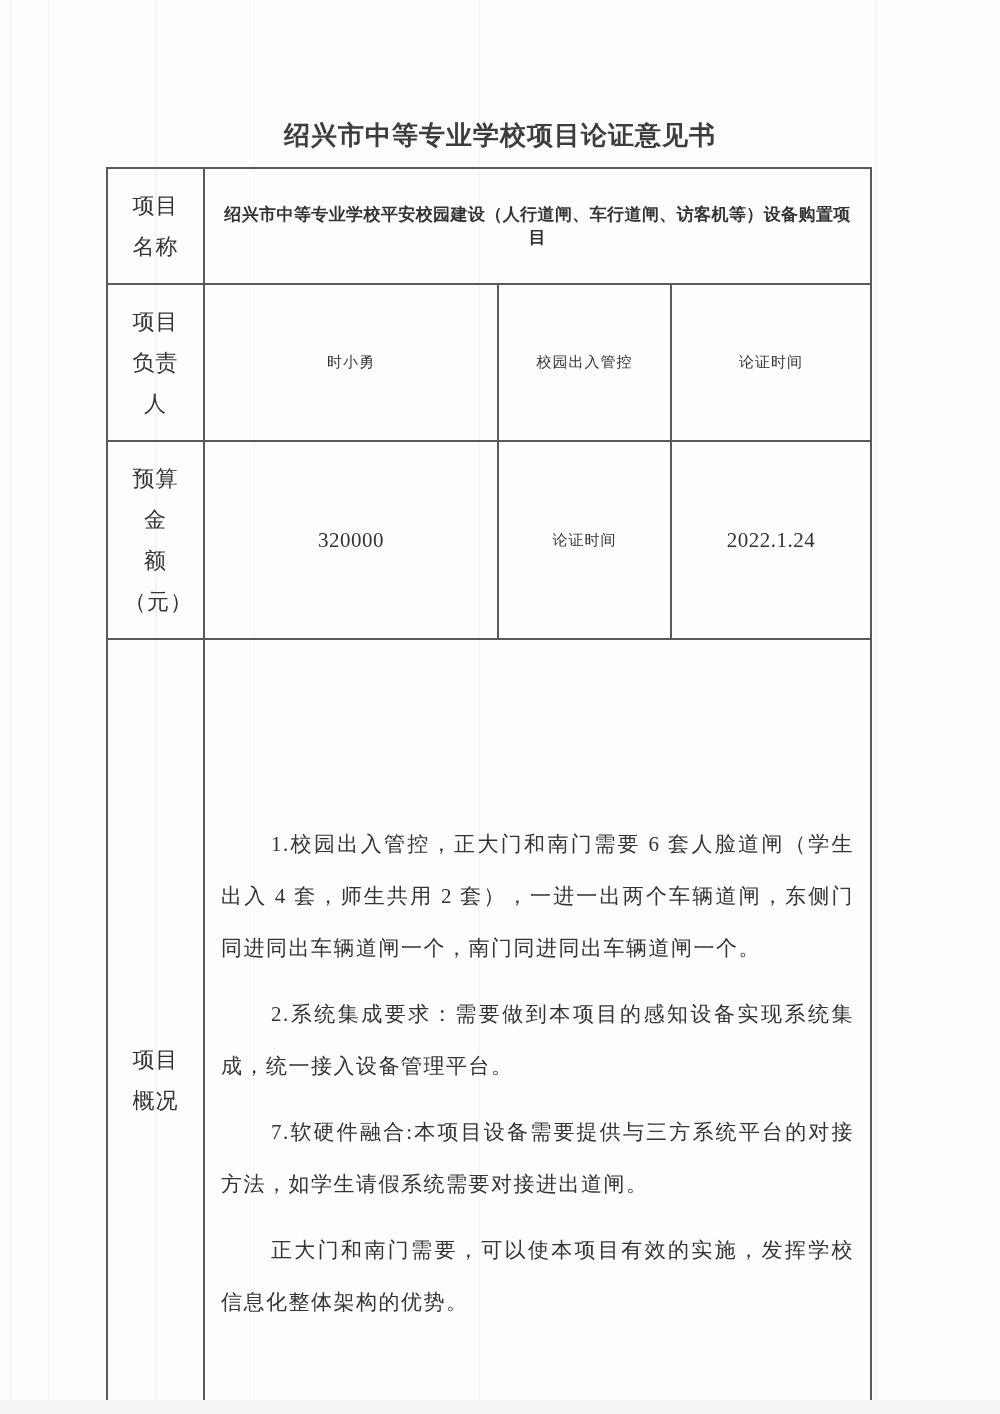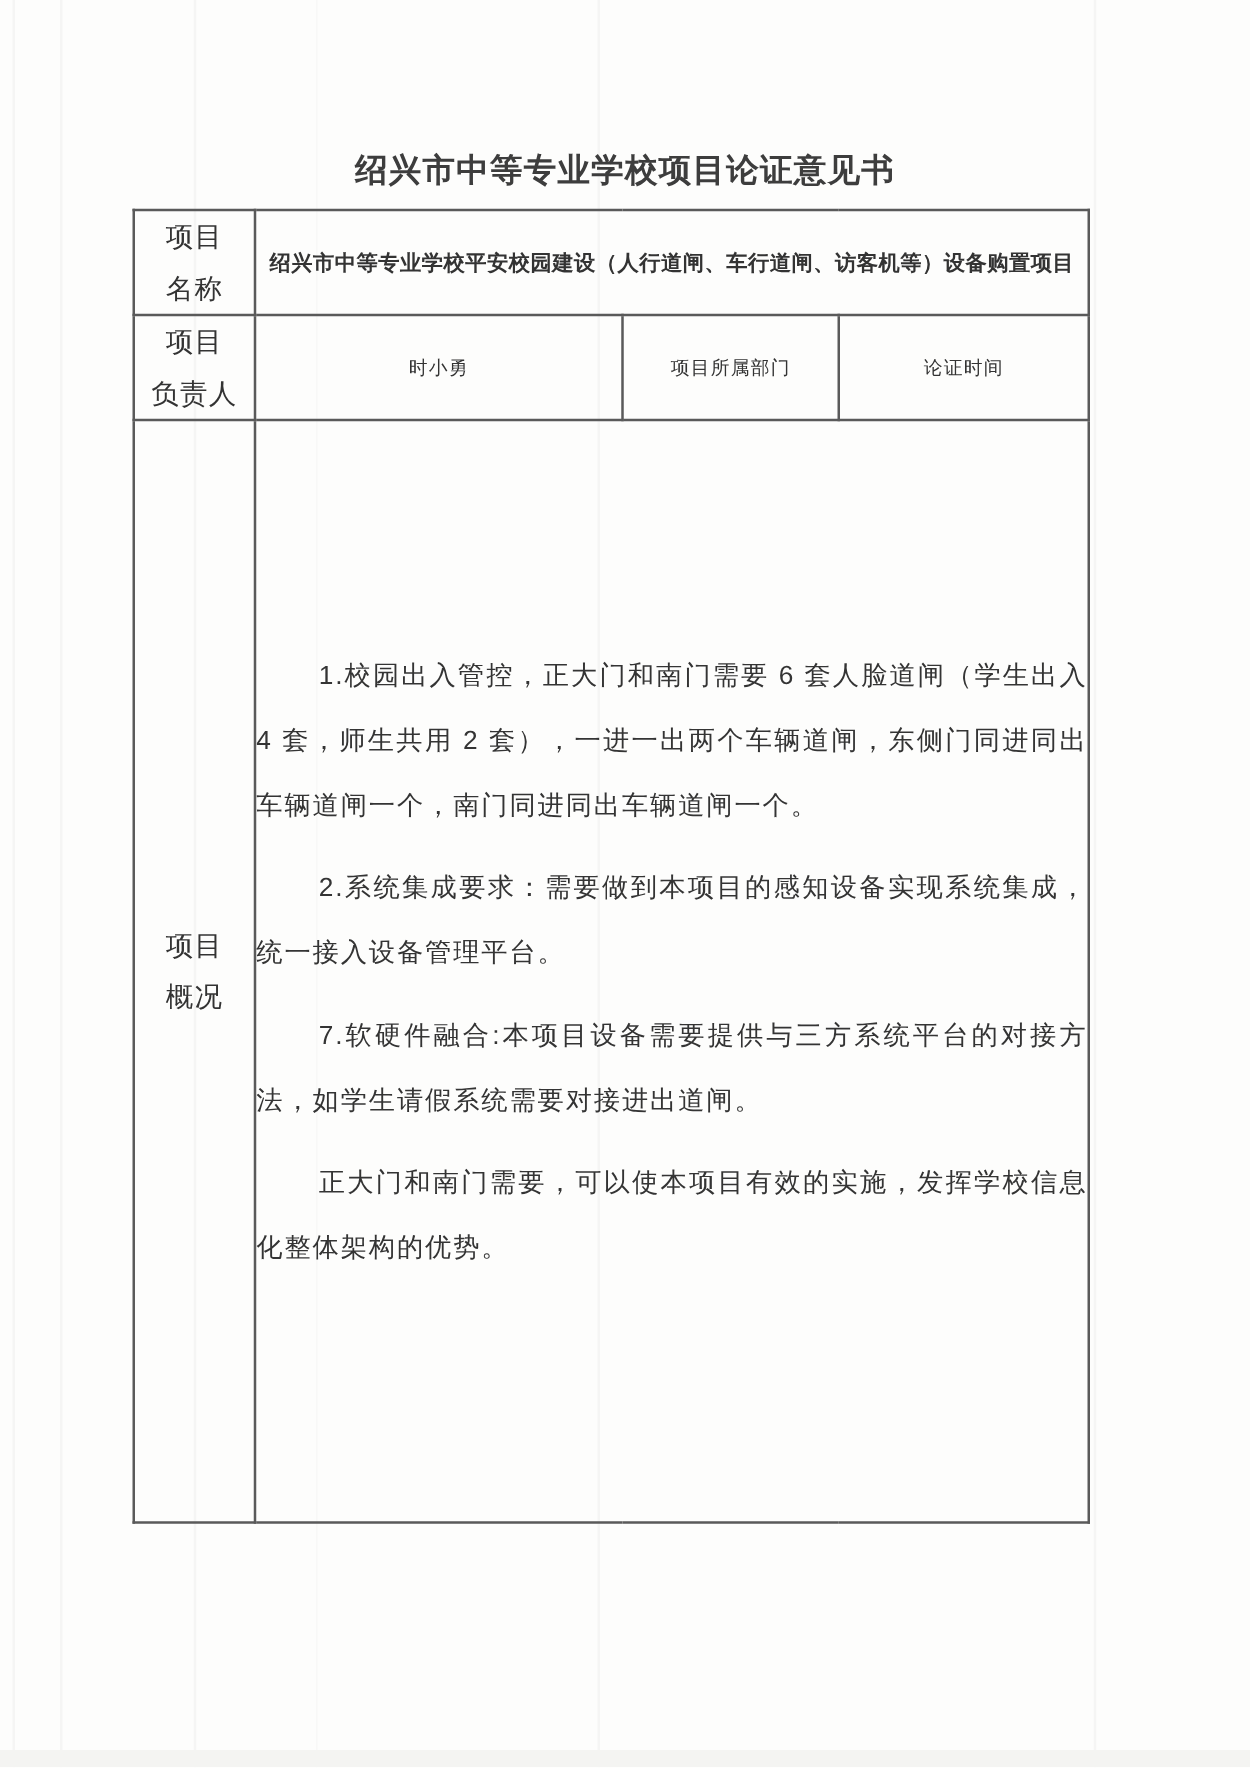--- a/index.html
+++ b/index.html
@@ -5,21 +5,21 @@
   html, body {
     margin: 0;
     padding: 0;
     background: #ffffff;
   }
   .page {
     position: relative;
     width: 1000px;
     height: 1414px;
     background: var(--page-bg, #fdfdfc);
-    font-family: Liberation Sans, sans-serif;
+    font-family: Liberation Serif, serif;
     color: var(--text-color, #333333);
     overflow: hidden;
   }
   
   .streak {
     position: absolute;
     top: 0;
     bottom: 0;
     width: 2px;
     background: rgba(120,120,120,0.06);
@@ -54,21 +54,21 @@
     position: absolute;
     left: 106px;
     top: 167px;
     width: 764px;
     border-collapse: collapse;
     table-layout: fixed;
     background: transparent;
   }
   table.form-table td {
     border: 2px solid var(--border-color, #5a5a5a);
-    padding: 0;
+    padding: 16px;
     vertical-align: middle;
     text-align: center;
     color: var(--text-color, #333333);
     background: transparent;
   }
   .label-cell {
     font-size: 22px;
     letter-spacing: 1px;
   }
   .label-cell .lbl-line {
@@ -137,24 +137,33 @@
       </td>
       <td class="project-name-cell" colspan="3">绍兴市中等专业学校平安校园建设（人行道闸、车行道闸、访客机等）设备购置项目</td>
     </tr>
 
     <tr style="height:78px;">
       <td class="label-cell">
         <span class="lbl-line">项目</span>
         <span class="lbl-line">负责人</span>
       </td>
       <td class="value-cell">时小勇</td>
-      <td class="mid-label-cell">项目所属部门</td>
+      <td class="mid-label-cell">校园出入管控</td>
       <td class="value-cell">论证时间</td>
     </tr>
 
+    <tr style="height:78px;">
+      <td class="label-cell">
+        <span class="lbl-line">预算金</span>
+        <span class="lbl-line">额（元）</span>
+      </td>
+      <td class="num-cell">320000</td>
+      <td class="mid-label-cell">论证时间</td>
+      <td class="num-cell">2022.1.24</td>
+    </tr>
 
     <tr style="height:882px;">
       <td class="label-cell">
         <span class="lbl-line">项目</span>
         <span class="lbl-line">概况</span>
       </td>
       <td class="overview-cell" colspan="3">
         <p>1.校园出入管控，正大门和南门需要 6 套人脸道闸（学生出入 4 套，师生共用 2 套），一进一出两个车辆道闸，东侧门同进同出车辆道闸一个，南门同进同出车辆道闸一个。</p>
         <p>2.系统集成要求：需要做到本项目的感知设备实现系统集成，统一接入设备管理平台。</p>
         <p>7.软硬件融合:本项目设备需要提供与三方系统平台的对接方法，如学生请假系统需要对接进出道闸。</p>

